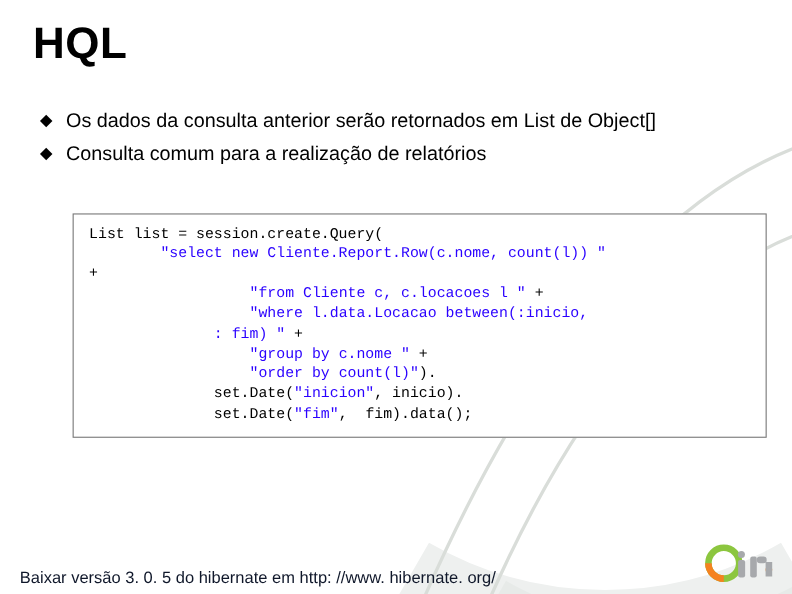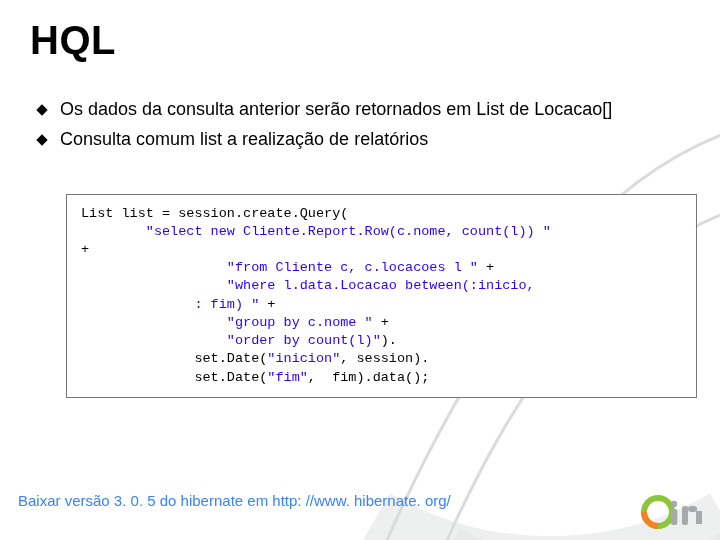--- a/index.html
+++ b/index.html
@@ -65,23 +65,23 @@
     line-height: 1.35;
     white-space: pre;
     overflow: hidden;
     position: relative;
     z-index: 2;
   }
   .str { color: #2a00ff; }
   .footer {
     position: absolute;
     left: 18px;
-    bottom: 31px;
+    bottom: 6px;
     font-size: 15px;
-    color: #3b82f6;
+    color: #0f172a;
     z-index: 1;
   }
   .logo {
     position: absolute;
     right: 14px;
     bottom: 10px;
     z-index: 3;
   }
 </style>
 </head>
@@ -100,37 +100,37 @@
     <path d="M 130 520 Q 300 110 530 60" fill="none" stroke="#d9ddd9" stroke-width="3"></path>
     <path d="M 190 520 Q 330 180 530 140" fill="none" stroke="#d9ddd9" stroke-width="3"></path>
   </g>
 </svg>
 
 <div class="slide">
   <h1 class="title">HQL</h1>
 
   <ul class="bullets">
     <li class="bullet">
-      <span>Os dados da consulta anterior serão retornados em </span><span class="mono">List</span><span> de </span><span class="mono">Locacao[]</span>
+      <span>Os dados da consulta anterior serão retornados em </span><span class="mono">List</span><span> de </span><span class="mono">Object[]</span>
     </li>
     <li class="bullet">
-      <span>Consulta comum list a realização de relatórios</span>
+      <span>Consulta comum para a realização de relatórios</span>
     </li>
     <div class="gap"></div>
   </ul>
 
   <div class="codebox"><span>List list = session.create.Query(</span>
 <span>        </span><span class="str">"select new Cliente.Report.Row(c.nome, count(l)) "</span>
 <span>+</span>
 <span>                  </span><span class="str">"from Cliente c, c.locacoes l "</span><span> +</span>
 <span>                  </span><span class="str">"where l.data.Locacao between(:inicio,</span>
 <span class="str">              : fim) "</span><span> +</span>
 <span>                  </span><span class="str">"group by c.nome "</span><span> +</span>
 <span>                  </span><span class="str">"order by count(l)"</span><span>).</span>
-<span>              set.Date(</span><span class="str">"inicion"</span><span>, session).</span>
+<span>              set.Date(</span><span class="str">"inicion"</span><span>, inicio).</span>
 <span>              set.Date(</span><span class="str">"fim"</span><span>,  fim).data();</span></div>
 
 </div>
 
 <div class="footer">Baixar versão 3. 0. 5 do hibernate em http: //www. hibernate. org/</div>
 
 <svg class="logo" width="66" height="36" viewBox="0 0 66 36">
   <ellipse cx="18" cy="18" rx="14" ry="14" fill="none" stroke="#8cc63f" stroke-width="6"></ellipse>
   <path d="M 4 18 A 14 14 0 0 0 18 32" fill="none" stroke="#f58220" stroke-width="6"></path>
   <circle cx="34" cy="10" r="3.2" fill="#a7a9ac"></circle>

